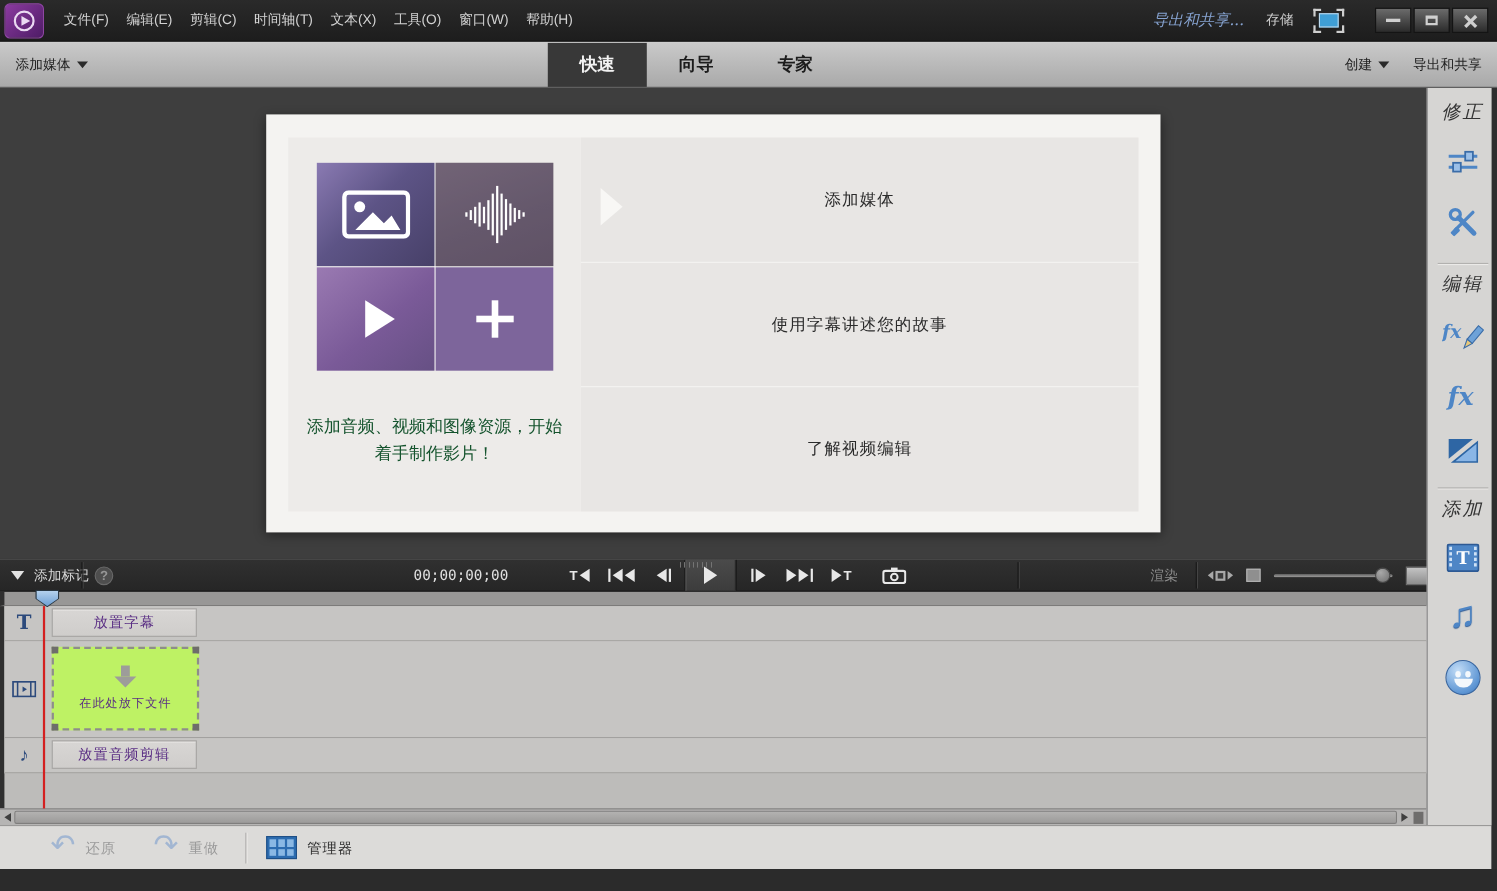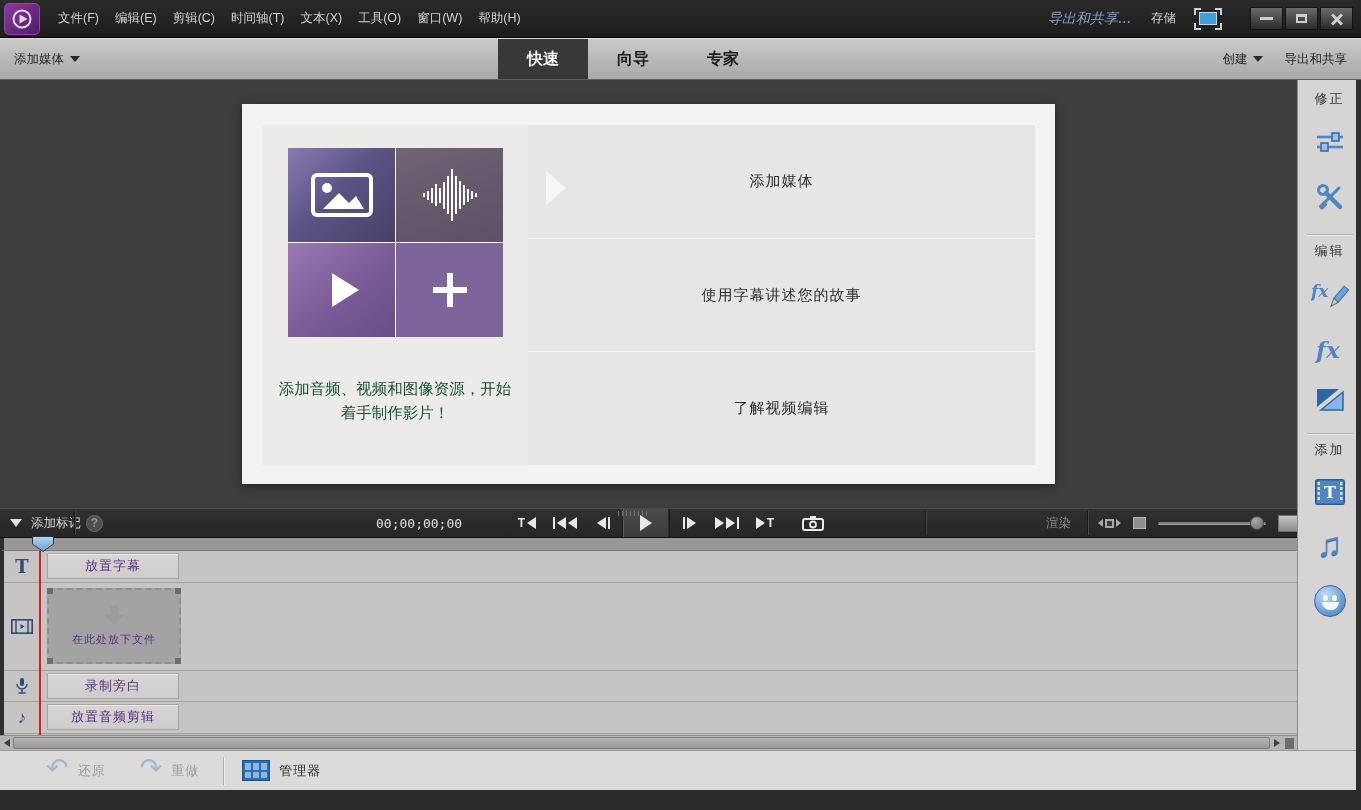--- a/index.html
+++ b/index.html
@@ -122,21 +122,21 @@
   .red-line { position:absolute; left:35px; top:0; width:2px; height:100%; background:#d42020; z-index:6; }
   .track { display:flex; background:#c6c5c3; border-bottom:1px solid #a2a19f; }
   .track-head { width:36px; display:flex; align-items:center; justify-content:center; }
   .track-body { flex:1; border-left:1px solid #9b9a98; position:relative; }
   .tr-title { height:32px; } .tr-video { height:88px; } .tr-narr { height:31px; } .tr-audio { height:32px; }
   .t-glyph { font-family:"DejaVu Serif",serif; font-weight:bold; font-size:18px; color:#2c4a7c; }
   .note-glyph { font-size:17px; color:#2c4a7c; }
   .clip-btn { position:absolute; left:6px; top:2px; width:132px; height:26px;
     background:linear-gradient(#d8d6d4,#cfcdcb); border:1px solid #a7a5a3; box-shadow:inset 0 1px 0 #eceae8;
     display:flex; align-items:center; justify-content:center; font-size:13px; color:#5a2e84; letter-spacing:1px; cursor:pointer; }
-  .dropzone { position:absolute; left:6px; top:5px; width:134px; height:76px; background:#a3a3a3;
+  .dropzone { position:absolute; left:6px; top:5px; width:134px; height:76px; background:#bef264;
     border:2px dashed #8e8d8b; display:flex; flex-direction:column; align-items:center; justify-content:center; gap:7px; }
   .dz-corner { position:absolute; width:6px; height:6px; background:#6e6d6b; }
   .dz-corner.tl{ left:-2px; top:-2px; } .dz-corner.tr{ right:-2px; top:-2px; }
   .dz-corner.bl{ left:-2px; bottom:-2px; } .dz-corner.br{ right:-2px; bottom:-2px; }
   .dz-arrow { display:flex; flex-direction:column; align-items:center; }
   .dz-arrow .stem { width:8px; height:10px; background:#9d9c9a; }
   .dz-arrow .head { width:0; height:0; border-left:10px solid transparent; border-right:10px solid transparent; border-top:10px solid #9d9c9a; }
   .dz-text { font-size:11px; color:#5a2e84; letter-spacing:1px; }
 
   
@@ -146,21 +146,21 @@
   .hs-tri-l { width:0; height:0; border-top:4px solid transparent; border-bottom:4px solid transparent; border-right:6px solid #3f3f3f; }
   .hs-tri-r { width:0; height:0; border-top:4px solid transparent; border-bottom:4px solid transparent; border-left:6px solid #3f3f3f; }
   .hs-thumb { position:absolute; left:13px; right:27px; top:1px; bottom:1px;
     background:linear-gradient(#b3b2b1,#9c9b9a); border:1px solid #7f7e7d; border-radius:2px; }
   .hs-end { position:absolute; right:3px; top:2px; width:9px; height:11px; background:#6e6d6c; }
 
   
   .sidebar { width:64px; height:100%; background:#d6d5d3; border-left:1px solid #8a8a8a; position:relative;
     display:flex; flex-direction:column; align-items:center; }
   .sidebar-edge { position:absolute; right:0; top:0; bottom:0; width:5px; background:#2e2e2e; }
-  .sb-label { font-size:13px; color:#333; letter-spacing:2px; }
+  .sb-label { font-size:17px; color:#333; letter-spacing:2px;font-style:italic; }
   .sb-divider { width:46px; height:1px; background:#b2b1af; box-shadow:0 1px 0 #ebeae8; }
   .sb-item { cursor:pointer; display:flex; align-items:center; justify-content:center; }
   .music-glyph { font-size:34px; color:#4e86c6; text-shadow:0 1px 1px #2e5a94; line-height:1; }
   .smiley { width:32px; height:32px; border-radius:50%; background:radial-gradient(circle at 35% 28%,#c2dcf6,#5e96d4 70%,#3f74b4);
     border:1px solid #39659e; position:relative; }
   .smiley .eye { position:absolute; top:9px; width:5px; height:6px; border-radius:50%; background:#f4f8fc; }
   .smiley .eye.l { left:8px; } .smiley .eye.r { right:8px; }
   .smiley .mouth { position:absolute; left:7px; bottom:6px; width:17px; height:8px; background:#f4f8fc; border-radius:0 0 17px 17px; }
 
   
@@ -404,33 +404,20 @@
               <span class="dz-corner br"></span>
             <span class="dz-arrow">
                 <span class="stem"></span>
                 <span class="head"></span>
               </span>
             <span class="dz-text">在此处放下文件</span>
           </div>
         </div>
       </div>
 
-      <div class="track tr-narr">
-        <div class="track-head">
-          <svg width="14" height="18" viewBox="0 0 14 18">
-              <rect x="5" y="1" width="4" height="8" rx="2" fill="#2c4a7c"></rect>
-              <path d="M2 7 a5 5 0 0 0 10 0" fill="none" stroke="#2c4a7c" stroke-width="1.5"></path>
-              <line x1="7" y1="12.5" x2="7" y2="15" stroke="#2c4a7c" stroke-width="1.5"></line>
-              <line x1="3.5" y1="16" x2="10.5" y2="16" stroke="#2c4a7c" stroke-width="1.5"></line>
-            </svg>
-        </div>
-        <div class="track-body">
-          <div class="clip-btn">录制旁白</div>
-        </div>
-      </div>
 
       <div class="track tr-audio">
         <div class="track-head">
           <span class="note-glyph">♪</span>
         </div>
         <div class="track-body">
           <div class="clip-btn">放置音频剪辑</div>
         </div>
       </div>
     </div>

